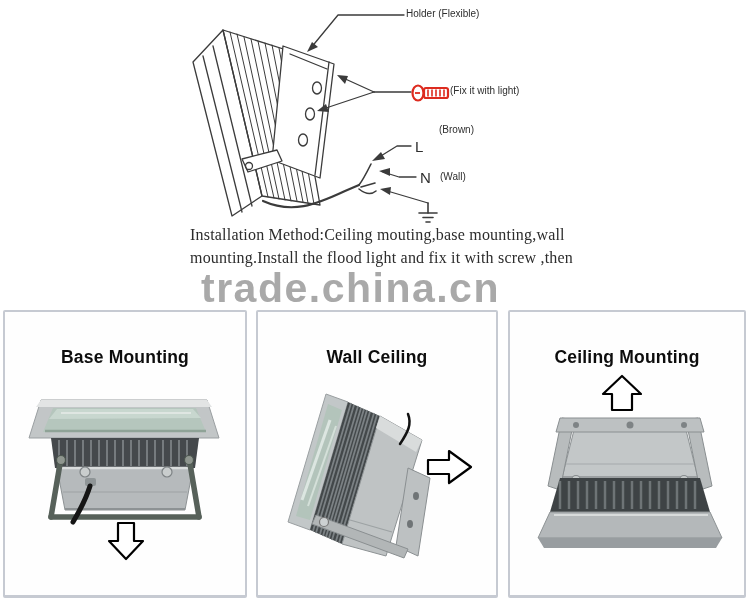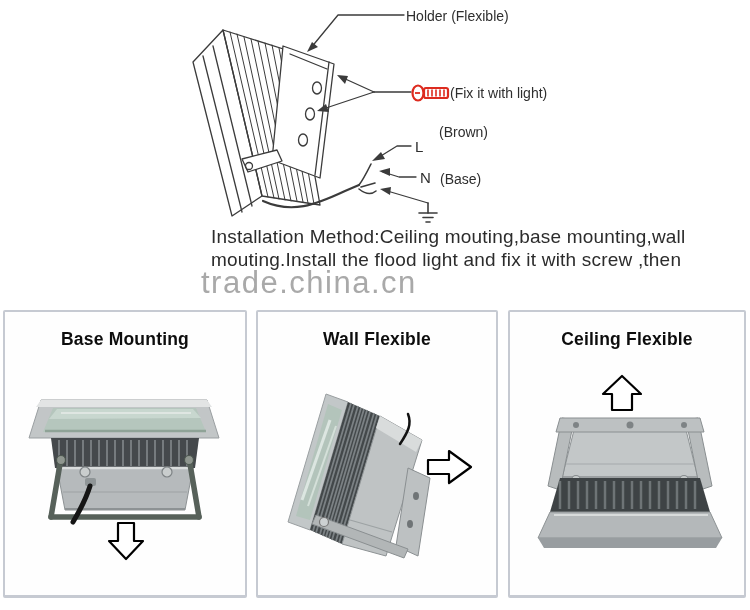--- a/index.html
+++ b/index.html
@@ -1,34 +1,34 @@
 <!DOCTYPE html>
 <html><head>
 <meta charset="utf-8">
 <style>
   html,body { margin:0; padding:0; background:#f4f4f4; }
   .stage {
     position:relative; width:750px; height:610px; background:#ffffff;
     font-family:"Liberation Sans", sans-serif; overflow:hidden; margin:0 auto;
   }
   .top-art { position:absolute; left:0; top:0; }
-  .lbl { position:absolute; color:#2e2e2e; font-size:14px; white-space:nowrap; }
+  .lbl { position:absolute; color:#2e2e2e; font-size:10px; white-space:nowrap; }
   .lbl.big { font-size:15px; }
-  .install { position:absolute; left:211px; font-size:19px; color:#2c2c2c; letter-spacing:.2px; white-space:nowrap; }
+  .install { position:absolute; left:190px; font-size:16px; color:#2c2c2c; letter-spacing:.2px; white-space:nowrap;font-family:Liberation Serif, serif; }
   .watermark {
-    position:absolute; left:201px; top:265px; font-size:31px; color:#a9a9a9;
-    letter-spacing:1.5px; white-space:nowrap;
+    position:absolute; left:201px; top:265px; font-size:41px; color:#a9a9a9;
+    letter-spacing:1.5px; white-space:nowrap;font-weight:bold;
   }
   .panel {
     position:absolute; top:310px; height:288px; box-sizing:border-box;
     background:#fefefe; border:2px solid #c6cad2; border-bottom-width:3px;
     border-radius:2px; overflow:hidden;
   }
   .panel .title {
-    text-align:center; margin-top:17px; font-size:17.5px; font-weight:bold; color:#0d0d0d;
+    text-align:center; margin-top:35px; font-size:17.5px; font-weight:bold; color:#0d0d0d;
     letter-spacing:.2px;
   }
   .panel svg.photo { position:absolute; left:0; top:48px; }
 </style>
 </head>
 <body>
 
 <div class="stage">
 
   <svg class="top-art" width="750" height="312" viewBox="0 0 750 312">
@@ -108,24 +108,24 @@
           <path d="M444,89.5 V96.5"></path>
       </g>
     </g>
   </svg>
 
   <span class="lbl" style="left:406px; top:8px;">Holder (Flexible)</span>
   <span class="lbl" style="left:450px; top:85px;">(Fix it with light)</span>
   <span class="lbl big" style="left:415px; top:138px;">L</span>
   <span class="lbl" style="left:439px; top:124px;">(Brown)</span>
   <span class="lbl big" style="left:420px; top:169px;">N</span>
-  <span class="lbl" style="left:440px; top:171px;">(Base)</span>
+  <span class="lbl" style="left:440px; top:171px;">(Wall)</span>
 
   <div class="install" style="top:226px;">Installation Method:Ceiling mouting,base mounting,wall</div>
-  <div class="install" style="top:249px;">mouting.Install the flood light and fix it with screw ,then</div>
+  <div class="install" style="top:249px;">mounting.Install the flood light and fix it with screw ,then</div>
 
   <div class="watermark">trade.china.cn</div>
 
   <div class="panel" style="left:3px; width:244px;">
     <div class="title">Base Mounting</div>
     <svg class="photo" width="240" height="236" viewBox="0 0 240 236">
 
       <polygon points="36,40 202,40 214,78 24,78" fill="#c2c6c7" stroke="#9a9fa1" stroke-width="1"></polygon>
       <polygon points="36,40 202,40 207,47 31,47" fill="#e2e4e4"></polygon>
       <polygon points="48,48 191,48 201,72 38,72" fill="#b5c6bd"></polygon>
@@ -154,21 +154,21 @@
       <rect x="80" y="118" width="11" height="8" rx="2" fill="#8f9597"></rect>
       <path d="M85,126 C80,142 74,152 68,162" stroke="#151515" stroke-width="5" fill="none" stroke-linecap="round"></path>
 
       <g>
         <polygon points="113,163 129,163 129,181 138,181 121,199 104,181 113,181" fill="#ffffff" stroke="#000000" stroke-width="2.2" stroke-linejoin="round"></polygon>
       </g>
     </svg>
   </div>
 
   <div class="panel" style="left:256px; width:242px;">
-    <div class="title">Wall Flexible</div>
+    <div class="title">Wall Ceiling</div>
     <svg class="photo" width="240" height="236" viewBox="0 0 240 236">
 
       <polygon points="30,162 68,34 90,42 52,170" fill="#c2c7c8" stroke="#9a9fa1" stroke-width="1"></polygon>
       <polygon points="38,156 70,44 84,50 52,160" fill="#b3c4bb"></polygon>
       <path d="M44,140 L72,60" stroke="#e4ece8" stroke-width="3" opacity="0.85"></path>
       <path d="M50,146 L78,66" stroke="#dde7e1" stroke-width="2" opacity="0.8"></path>
 
       <polygon points="90,42 122,56 84,184 52,170" fill="#43484a"></polygon>
       <path d="M93,43 L55,171 M96,45 L58,173 M100,46 L62,174 M103,48 L65,176 M106,49 L68,177 M109,50 L71,178 M112,52 L74,180 M116,53 L78,181 M119,55 L81,183" stroke="#7b8184" stroke-width="1.8" fill="none"></path>
 
@@ -185,21 +185,21 @@
       <polygon points="54,164 146,198 150,189 58,155" fill="#b2b6b7" stroke="#8a8f91" stroke-width="1"></polygon>
       <circle cx="66" cy="162" r="4.5" fill="#cdd1d2" stroke="#777777" stroke-width="1.2"></circle>
 
       <g>
         <polygon points="170,100 191,100 191,91 213,107 191,123 191,114 170,114" fill="#ffffff" stroke="#000000" stroke-width="2.2" stroke-linejoin="round"></polygon>
       </g>
     </svg>
   </div>
 
   <div class="panel" style="left:508px; width:238px;">
-    <div class="title">Ceiling Flexible</div>
+    <div class="title">Ceiling Mounting</div>
     <svg class="photo" width="240" height="236" viewBox="0 0 240 236">
 
       <g>
         <polygon points="112,16 131,34 122,34 122,50 102,50 102,34 93,34" fill="#ffffff" stroke="#000000" stroke-width="2.2" stroke-linejoin="round"></polygon>
       </g>
 
       <polygon points="64,70 176,70 188,118 52,118" fill="#c3c7c8" stroke="#8d9294" stroke-width="1"></polygon>
       <path d="M64,70 L176,70" stroke="#dcdfdf" stroke-width="2.5"></path>
       <path d="M56,104 L184,104" stroke="#a5aaac" stroke-width="1.2"></path>
       <path d="M52,117 L188,117" stroke="#9b9fa1" stroke-width="2"></path>

